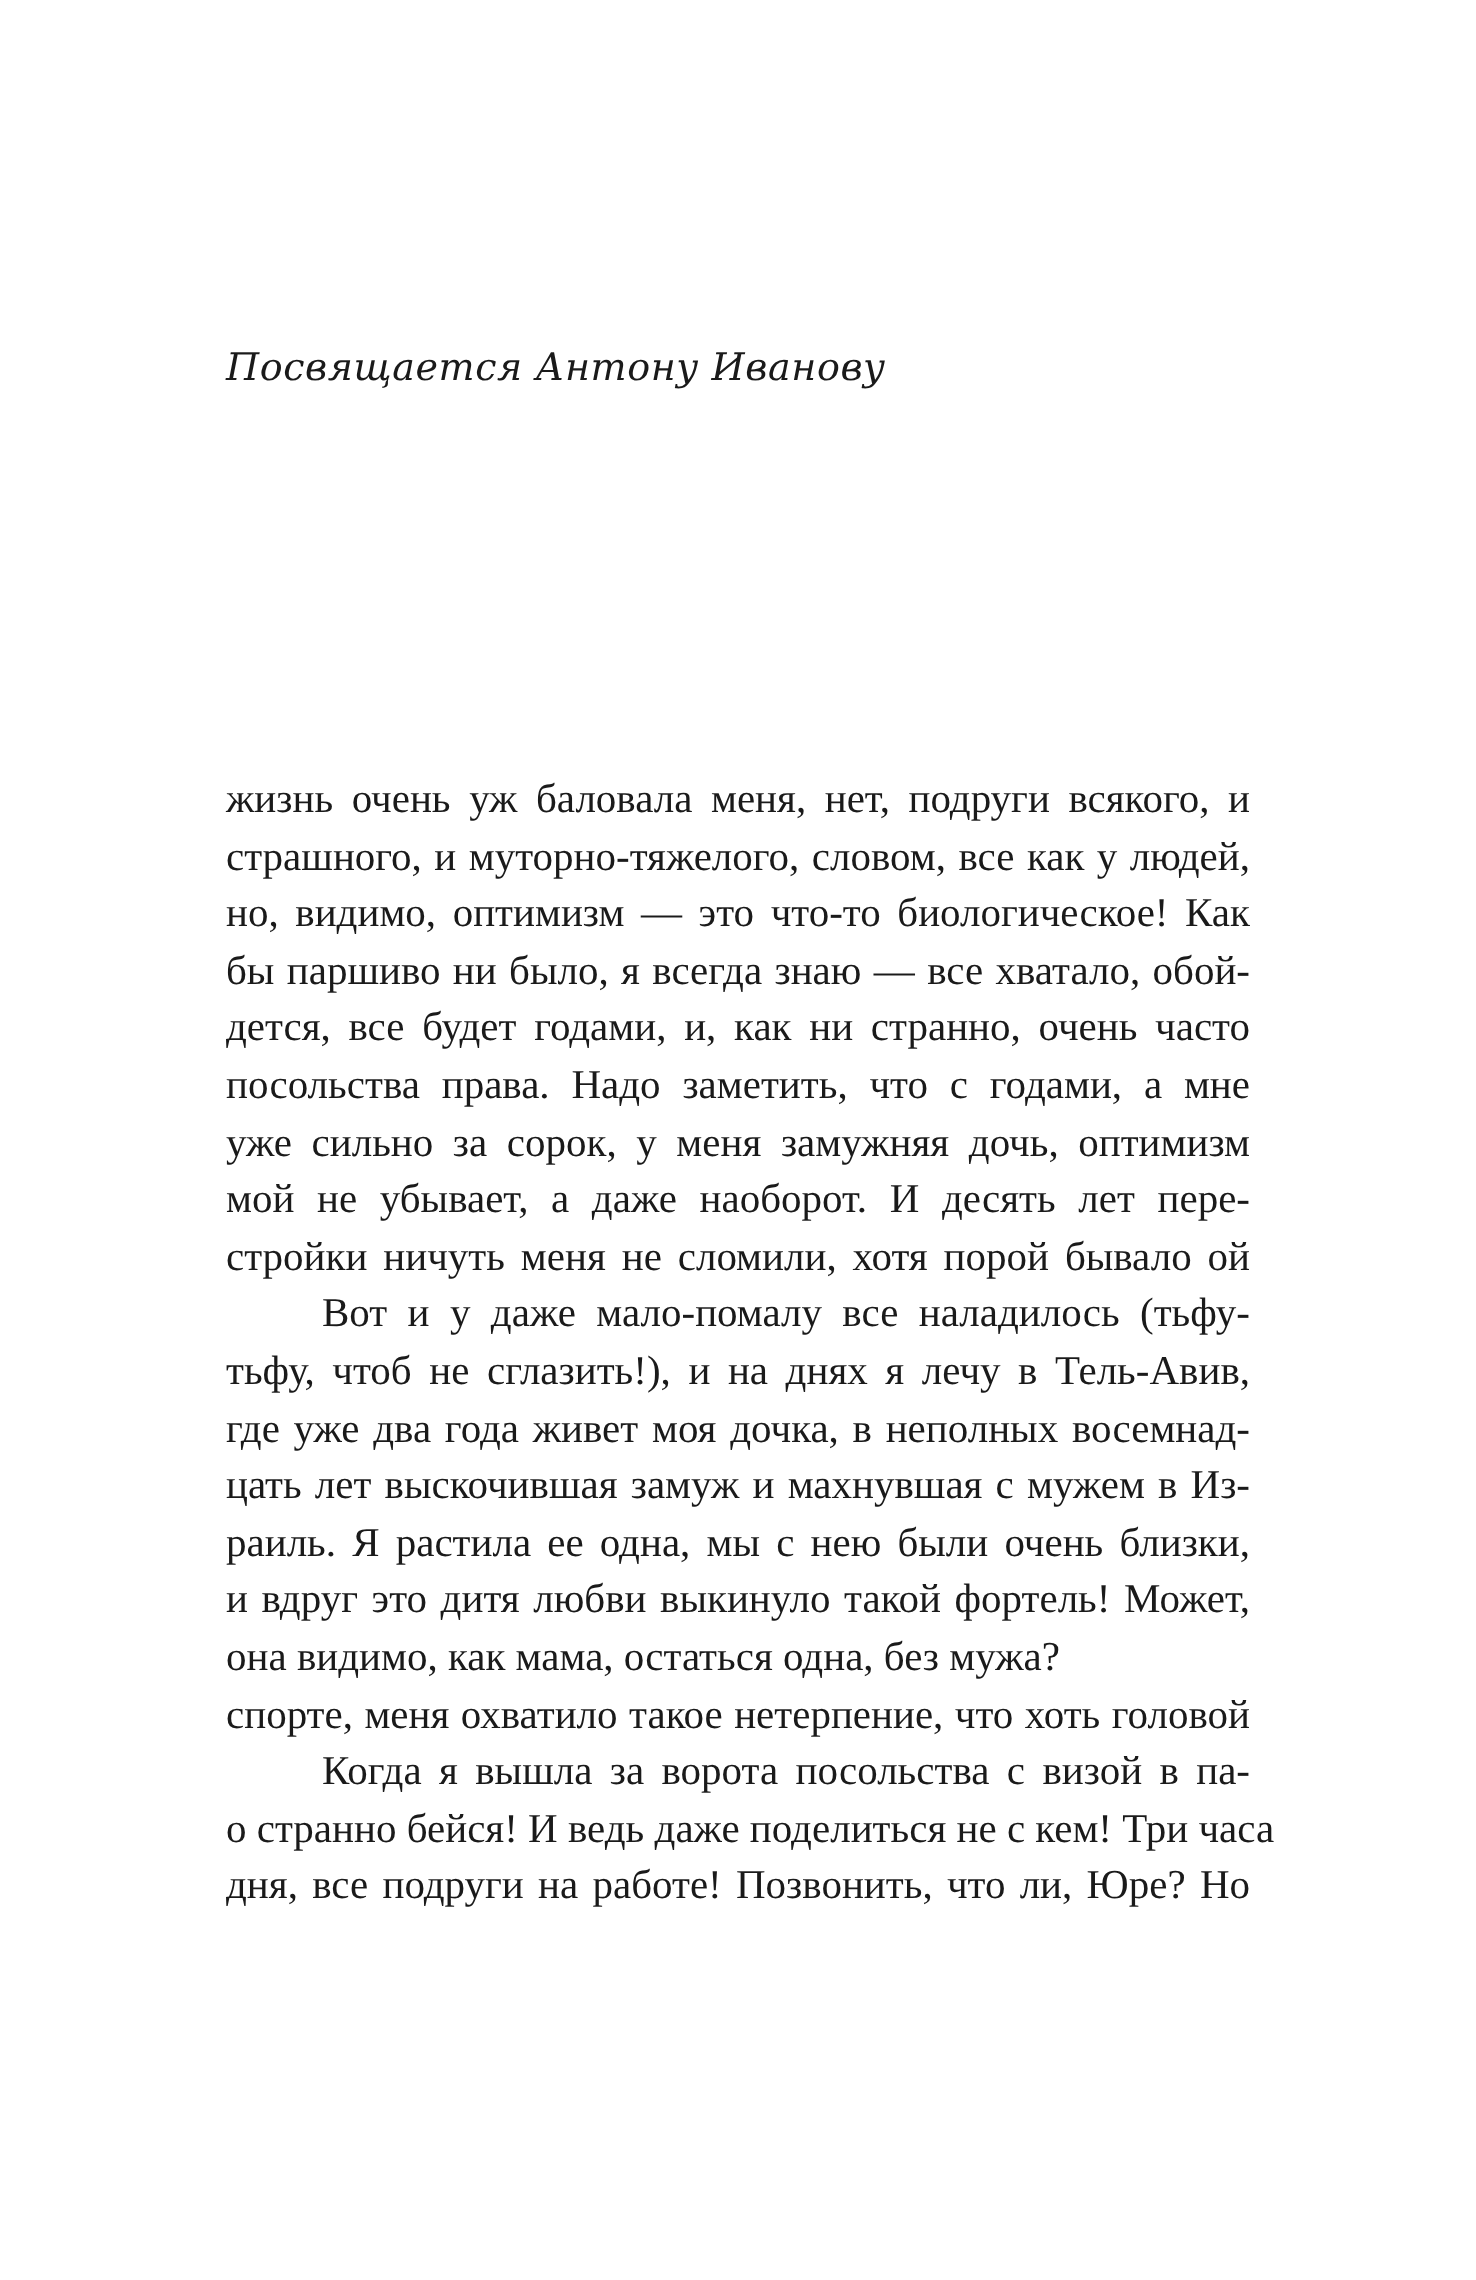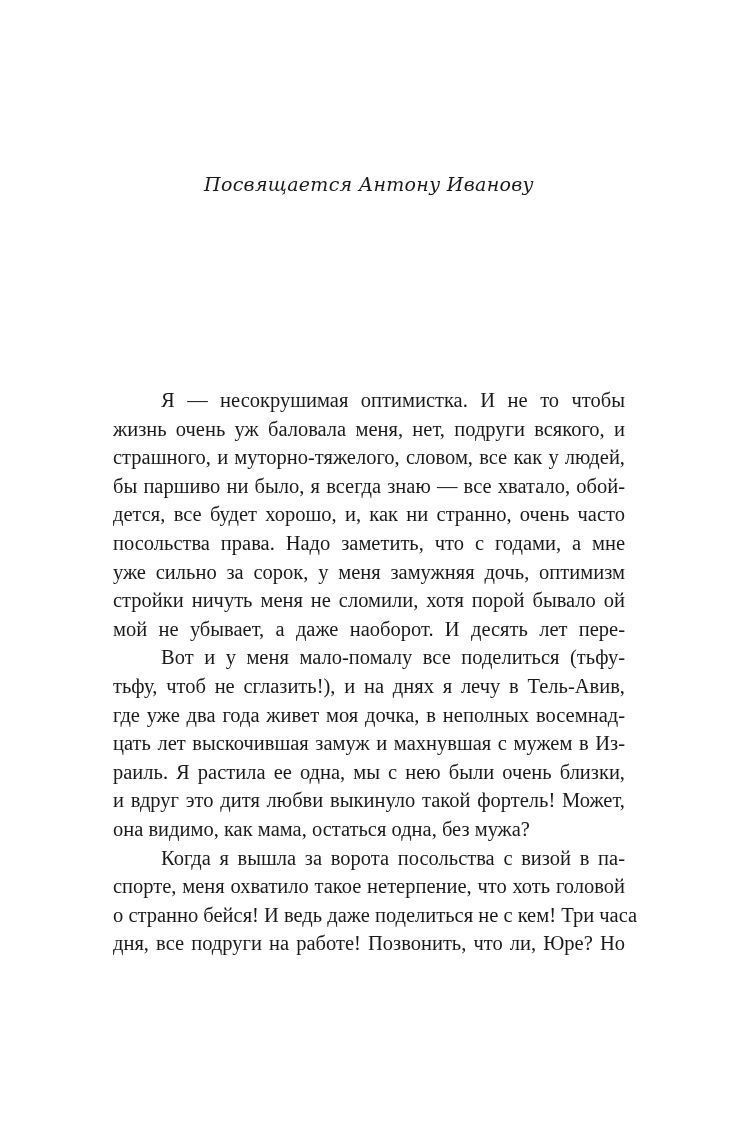--- a/index.html
+++ b/index.html
@@ -1,52 +1,52 @@
 <!DOCTYPE html>
 <html><head>
 <meta charset="utf-8">
 <style>
   html, body { margin: 0; padding: 0; background: #ffffff; }
   body { width: 738px; height: 1140px; position: relative; overflow: hidden; }
   .page { position: absolute; left: 0; top: 0; width: 738px; height: 1140px; background: #fff; }
   .dedication {
     position: absolute; left: 113px; top: 173px; width: 512px;
-    text-align: center;
+    text-align: left;
     font-family: "DejaVu Serif", serif; font-style: italic;
     font-size: 19px; color: #1a1a1a; letter-spacing: 0.3px;
   }
   .body-text {
     position: absolute; left: 113px; top: 386px; width: 512px;
     font-family: "Liberation Serif", serif;
     font-size: 20.5px; line-height: 28.6px; color: #1a1a1a;
   }
   .line { display: block; height: 28.6px; white-space: nowrap; text-align: justify; text-align-last: justify; }
   .line.last { text-align-last: left; }
   .line.indent { padding-left: 48px; }
 </style>
 </head>
 <body>
 
 <div class="page">
   <div class="dedication">Посвящается Антону Иванову</div>
   <div class="body-text" id="body-text">
-      <span class="line indent">Я — несокрушимая оптимистка. И не то чтобы</span>
       <span class="line">жизнь очень уж баловала меня, нет, подруги всякого, и</span>
       <span class="line">страшного, и муторно-тяжелого, словом, все как у людей,</span>
+      <span class="line">но, видимо, оптимизм — это что-то биологическое! Как</span>
       <span class="line">бы паршиво ни было, я всегда знаю — все хватало, обой-</span>
-      <span class="line">дется, все будет хорошо, и, как ни странно, очень часто</span>
+      <span class="line">дется, все будет годами, и, как ни странно, очень часто</span>
       <span class="line">посольства права. Надо заметить, что с годами, а мне</span>
       <span class="line">уже сильно за сорок, у меня замужняя дочь, оптимизм</span>
+      <span class="line">мой не убывает, а даже наоборот. И десять лет пере-</span>
       <span class="line">стройки ничуть меня не сломили, хотя порой бывало ой</span>
-      <span class="line">мой не убывает, а даже наоборот. И десять лет пере-</span>
-      <span class="line indent">Вот и у меня мало-помалу все поделиться (тьфу-</span>
+      <span class="line indent">Вот и у даже мало-помалу все наладилось (тьфу-</span>
       <span class="line">тьфу, чтоб не сглазить!), и на днях я лечу в Тель-Авив,</span>
       <span class="line">где уже два года живет моя дочка, в неполных восемнад-</span>
       <span class="line">цать лет выскочившая замуж и махнувшая с мужем в Из-</span>
       <span class="line">раиль. Я растила ее одна, мы с нею были очень близки,</span>
       <span class="line">и вдруг это дитя любви выкинуло такой фортель! Может,</span>
       <span class="line last">она видимо, как мама, остаться одна, без мужа?</span>
+      <span class="line">спорте, меня охватило такое нетерпение, что хоть головой</span>
       <span class="line indent">Когда я вышла за ворота посольства с визой в па-</span>
-      <span class="line">спорте, меня охватило такое нетерпение, что хоть головой</span>
       <span class="line">о странно бейся! И ведь даже поделиться не с кем! Три часа</span>
       <span class="line">дня, все подруги на работе! Позвонить, что ли, Юре? Но</span>
     </div>
 </div>
 
 </body></html>

